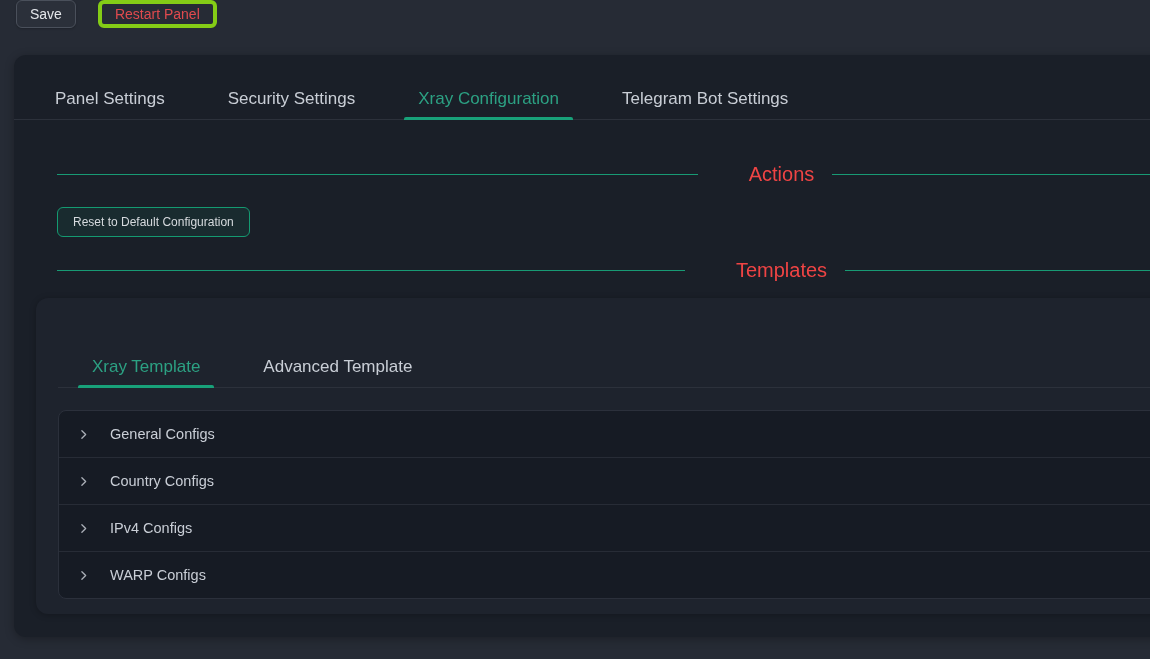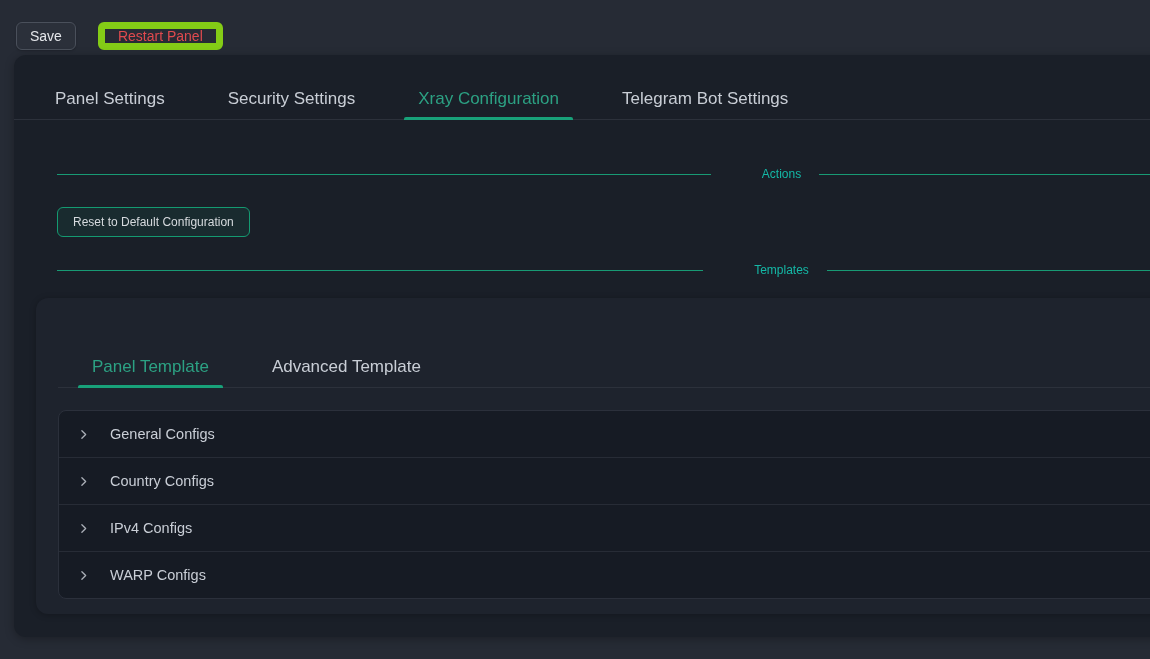--- a/index.html
+++ b/index.html
@@ -8,41 +8,41 @@
     overflow: hidden;
     background: #262b35;
     font-family: "Liberation Sans", "DejaVu Sans", sans-serif;
     color: #cbd0d8;
   }
 
   
   .topbar {
     position: absolute; top: 0; left: 0; width: 1150px; height: 50px;
     background: #262b35;
-    display: flex; align-items: flex-end; gap: 22px;
+    display: flex; align-items: flex-start; gap: 22px;
     padding-left: 16px;
   }
   .btn {
     height: 28px;
     padding: 0 13px;
     border-radius: 6px;
     font-size: 14px;
     font-family: inherit;
     cursor: pointer;
     display: inline-flex; align-items: center; justify-content: center;
   }
   .btn-save {
     background: #2b303a;
     border: 1px solid #4a505b;
     color: #e4e6ea;
     box-shadow: 0 1px 2px rgba(0,0,0,0.2);
   }
   .btn-restart {
     background: transparent;
-    border: 7px solid #84cc16;
+    border: 4px solid #84cc16;
     color: #e04a4e;
   }
 
   
   .main-card {
     position: absolute; left: 14px; top: 55px;
     width: 1502px; height: 582px;
     background: #1a1f28;
     border-radius: 12px;
     box-shadow: 0 2px 10px rgba(0,0,0,0.28);
@@ -75,22 +75,22 @@
 
   
   .divider {
     display: flex; align-items: center;
     height: 22px;
     margin: 0 43px;
   }
   .divider .line { flex: 1; height: 1px; background: #189a74; }
   .divider .divider-text {
     padding: 0 18px;
-    font-size: 12px;
-    color: #14b8a6;
+    font-size: 20px;
+    color: #ef4444;
     white-space: nowrap;
     margin-left: 33px;
   }
   .divider-actions   { margin-top: 43px; }
   .divider-templates { margin-top: 22px; }
 
   
   .reset-btn {
     margin: 22px 0 0 43px;
     height: 30px;
@@ -171,21 +171,21 @@
 
   <div class="divider divider-templates">
     <span class="line"></span>
     <span class="divider-text">Templates</span>
     <span class="line"></span>
   </div>
 
   <div class="inner-card">
 
     <div class="tabs-wrap">
-      <div class="tab active">Panel Template</div>
+      <div class="tab active">Xray Template</div>
       <div class="tab">Advanced Template</div>
     </div>
 
     <div class="collapse">
 
       <div class="collapse-item">
         <span class="chevron">
           <svg width="13" height="13" viewBox="0 0 24 24" fill="none" stroke="currentColor" stroke-width="2.4" stroke-linecap="round" stroke-linejoin="round">
               <polyline points="9 5 16 12 9 19"></polyline>
             </svg>

